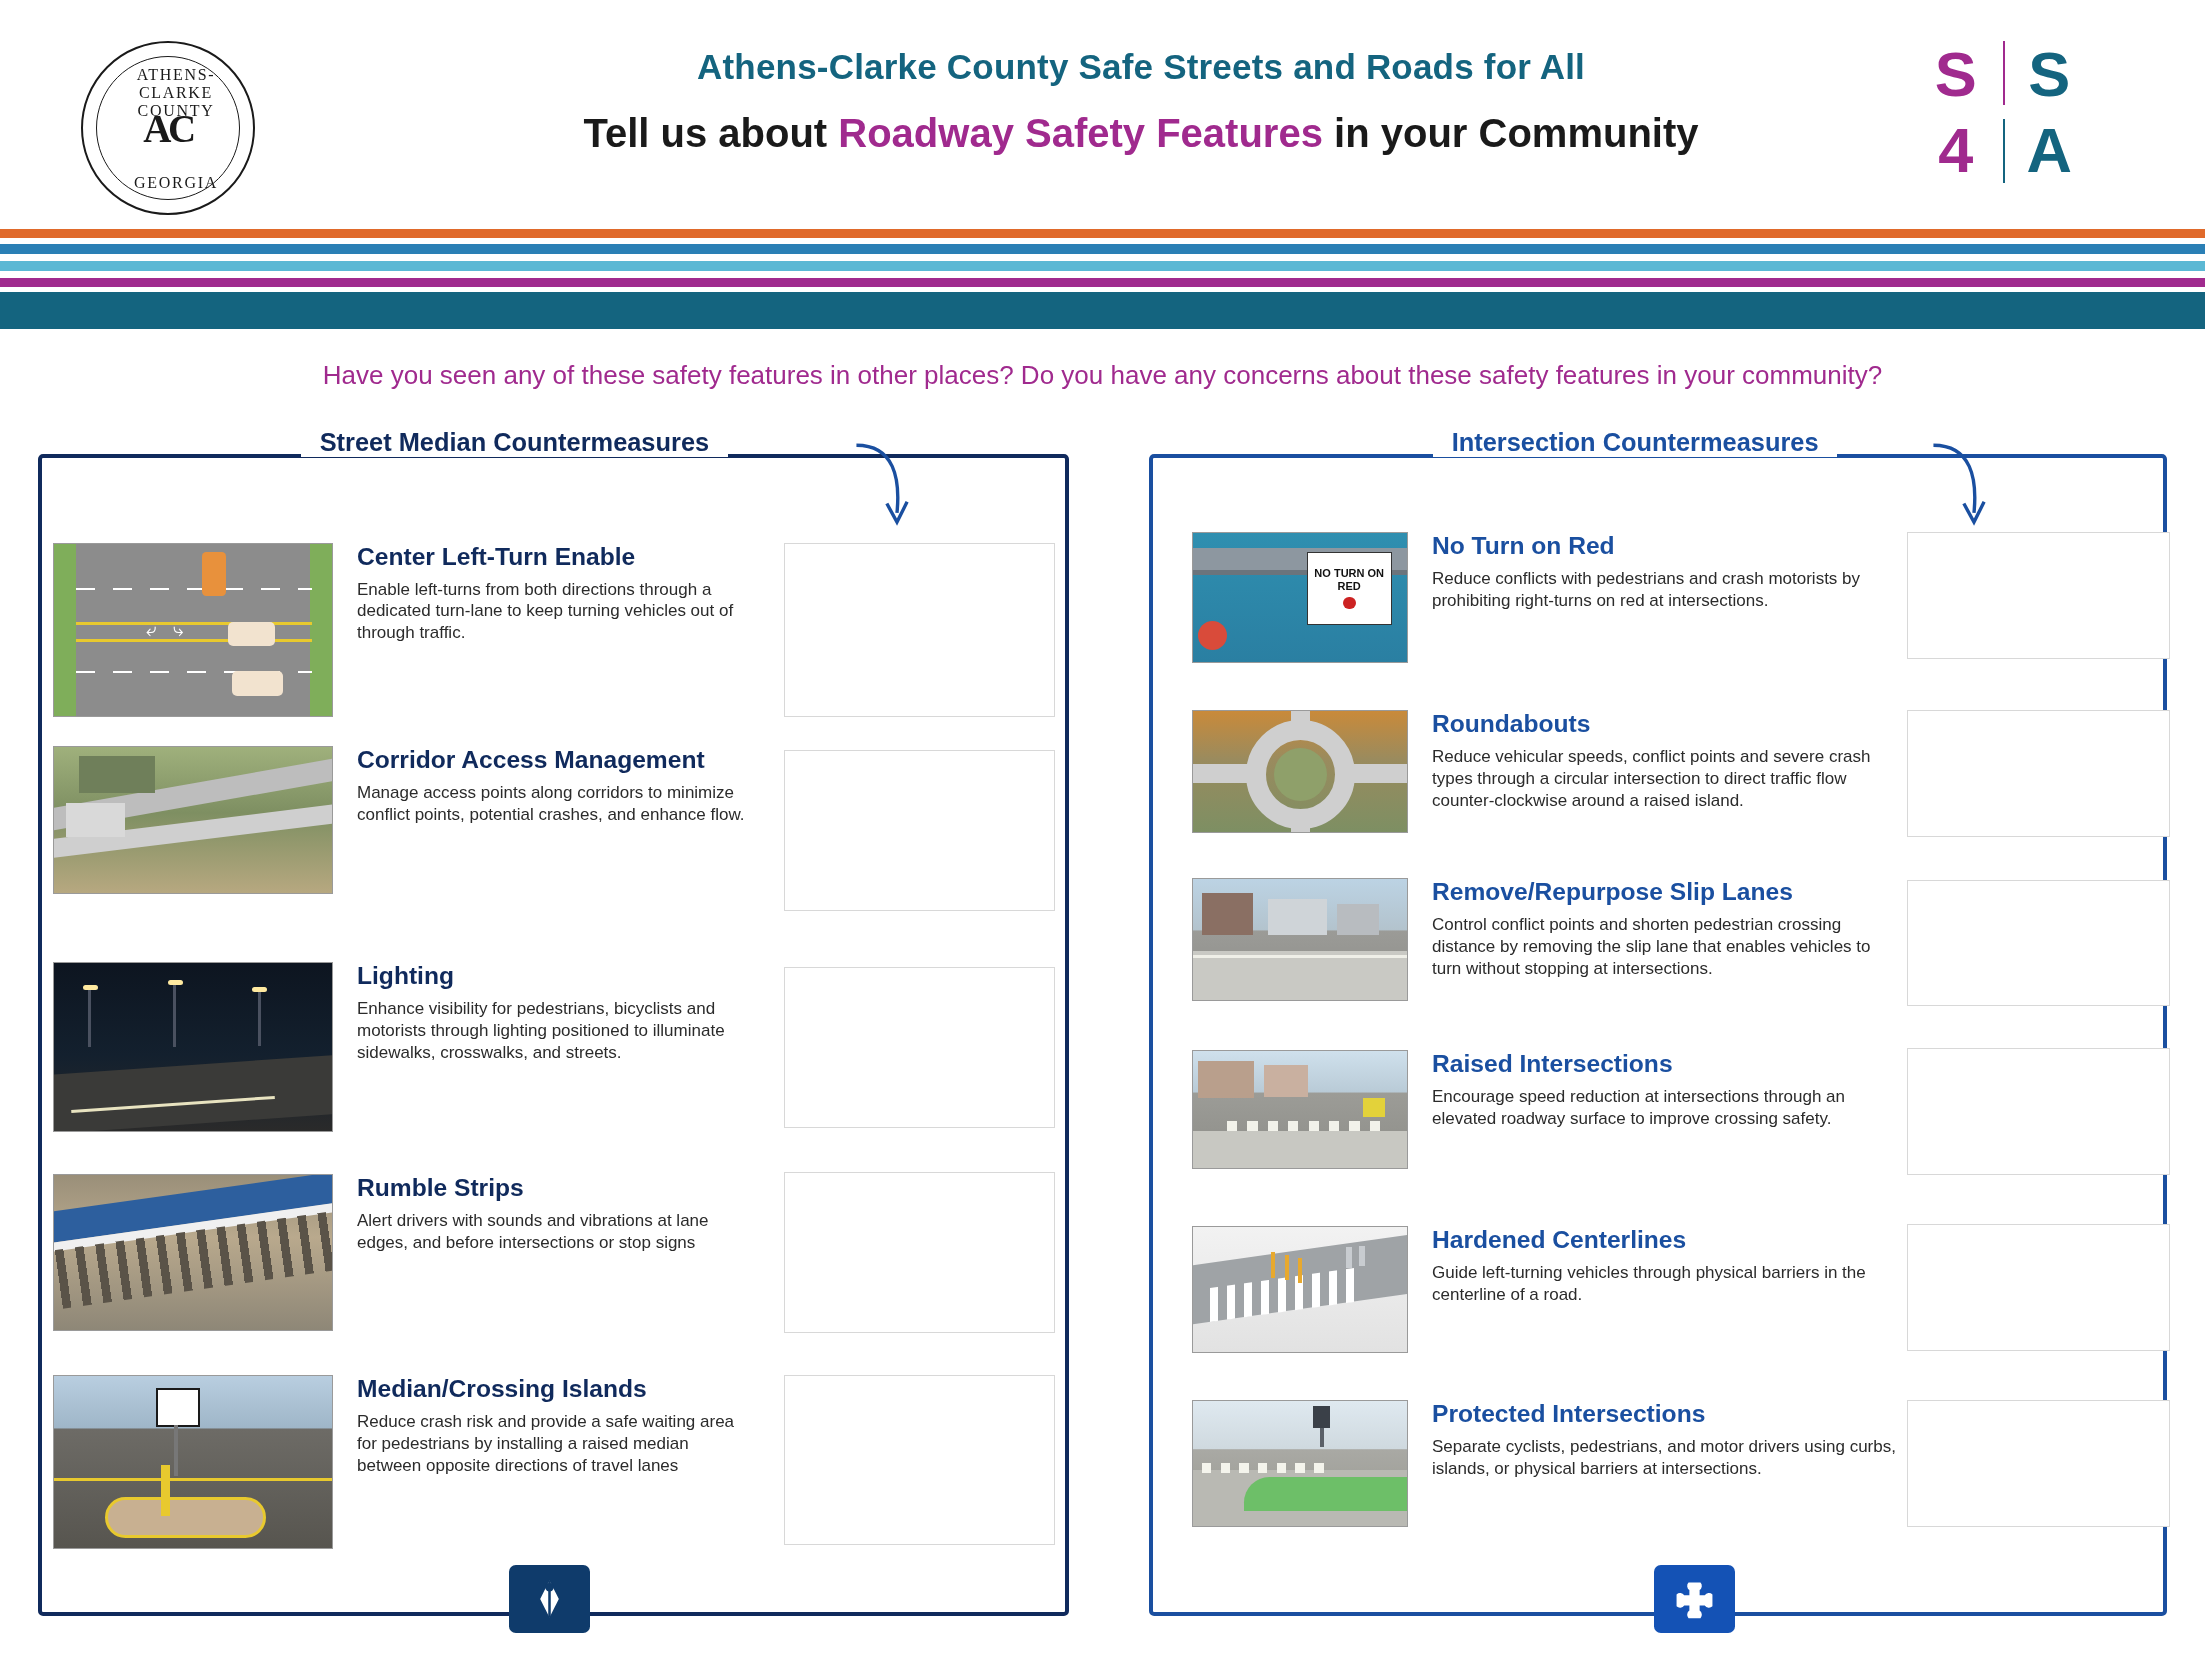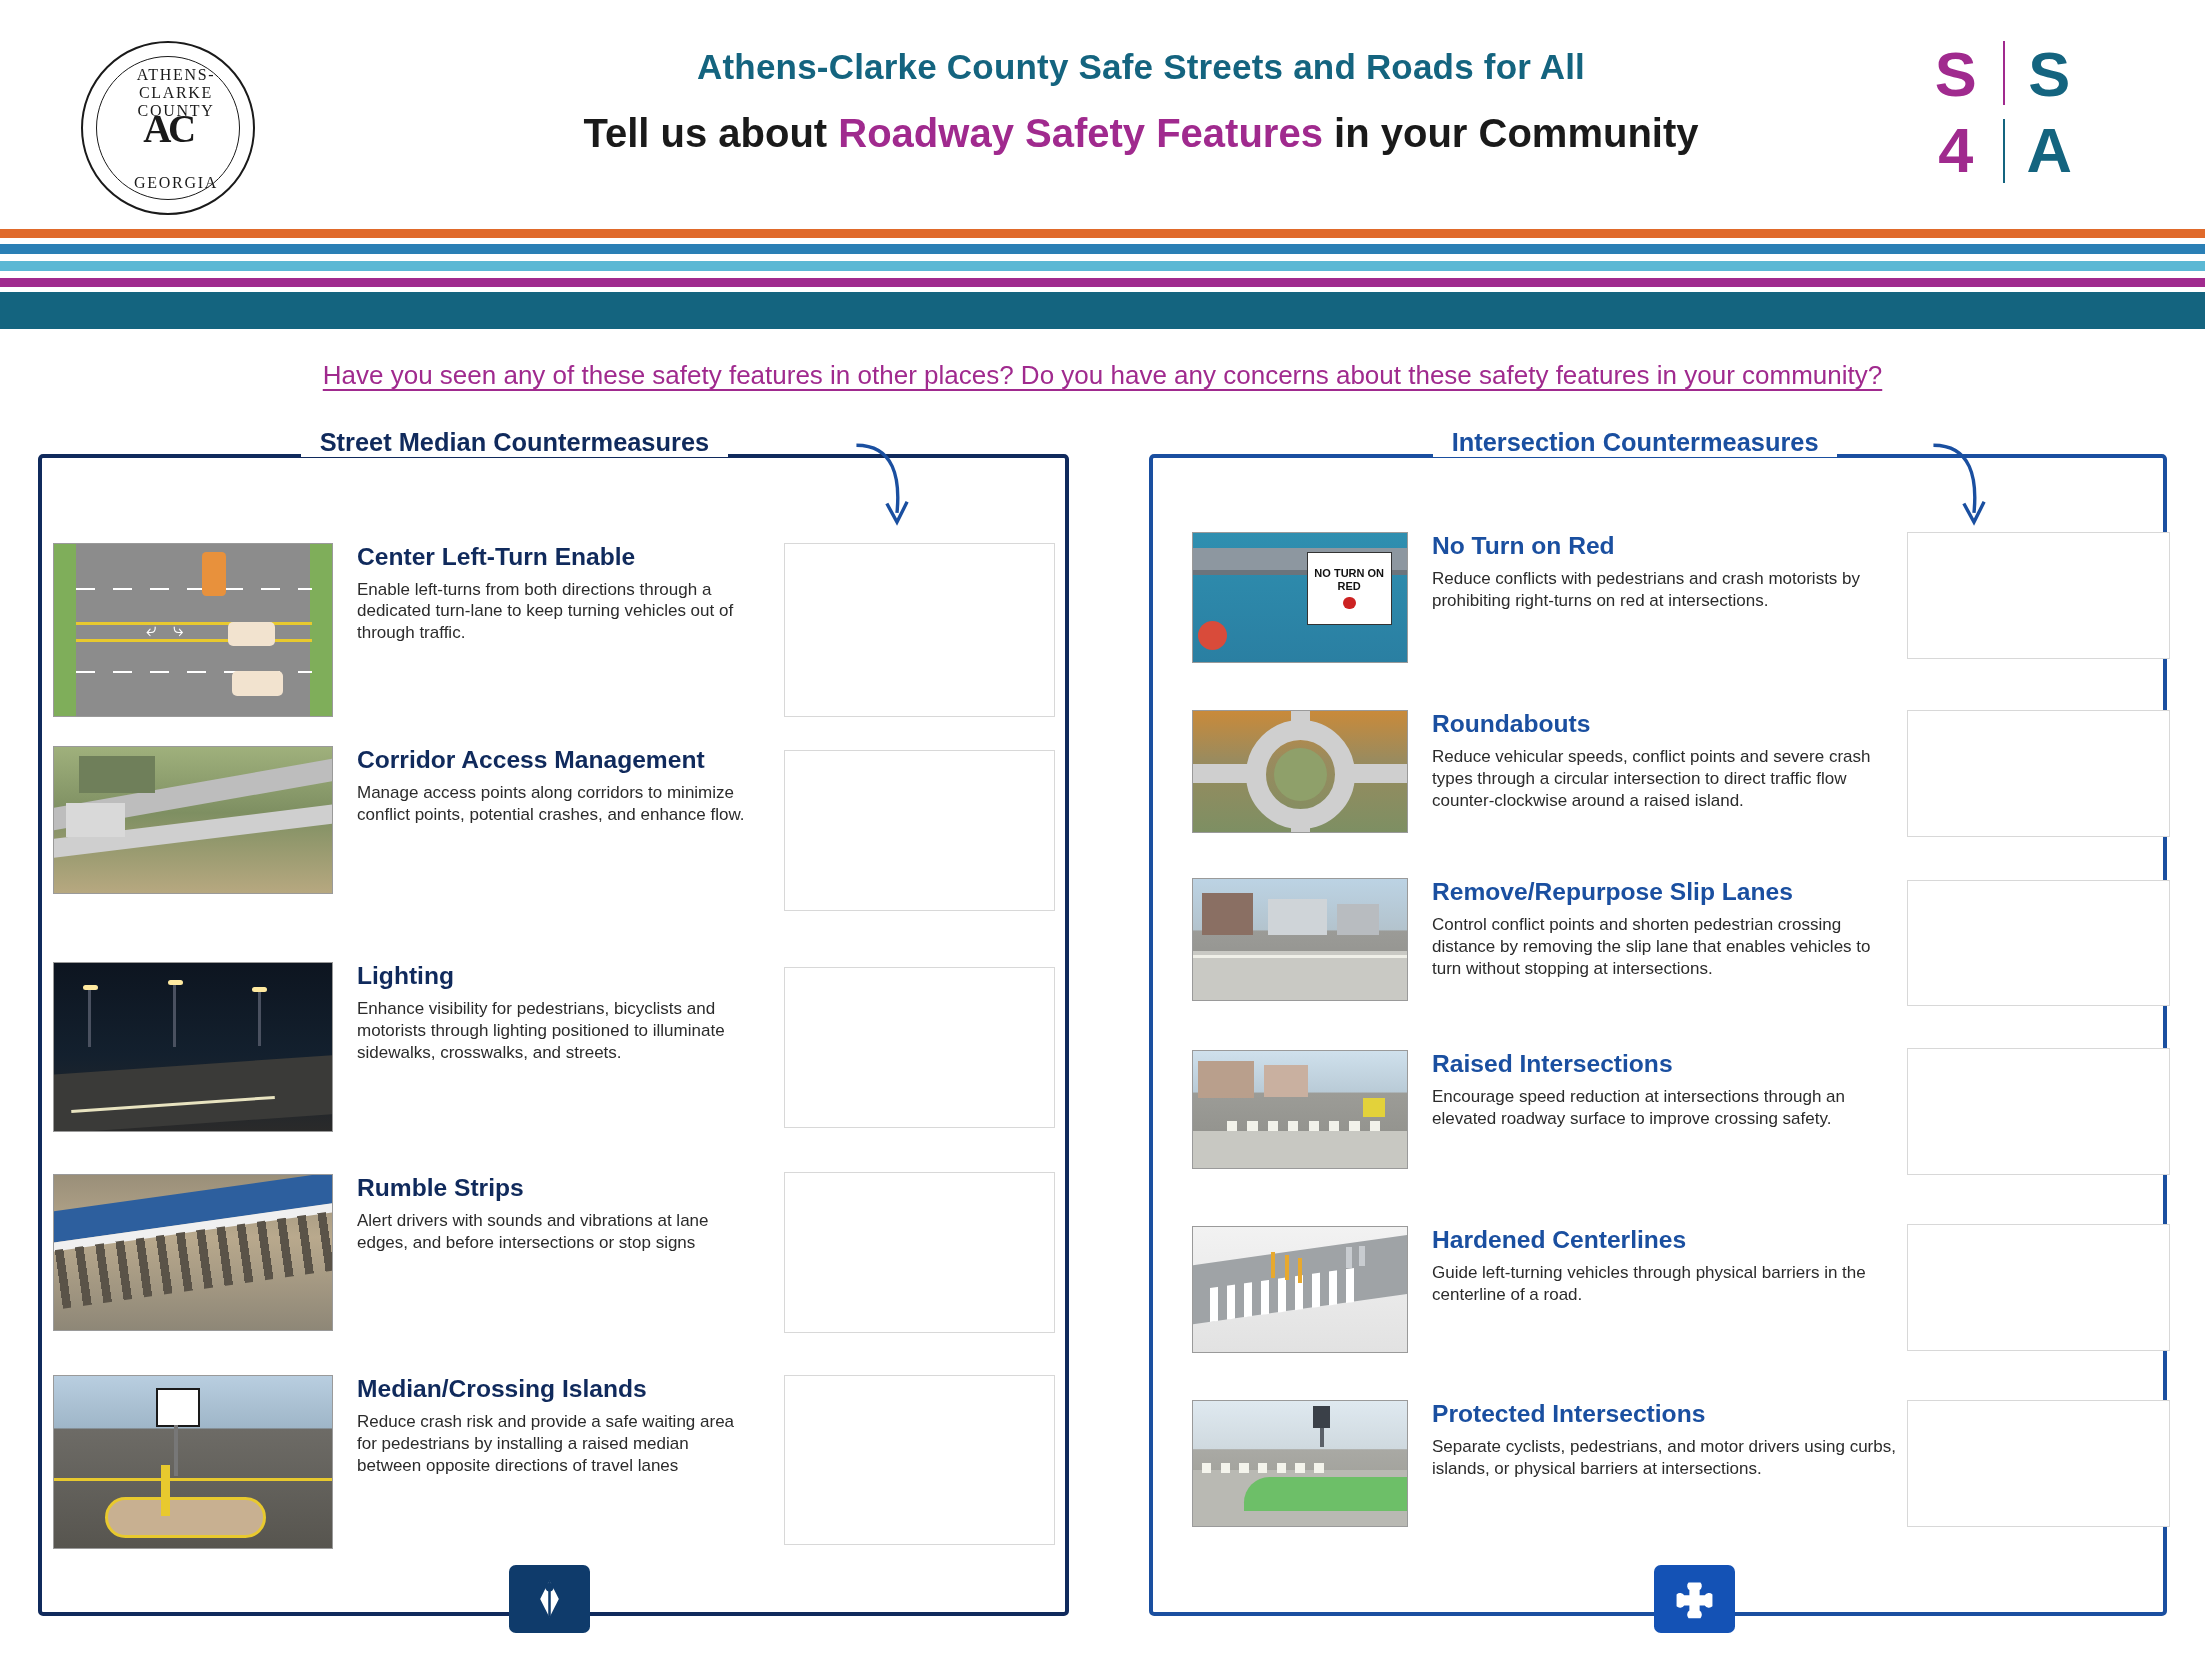--- a/index.html
+++ b/index.html
@@ -75,21 +75,20 @@
 
   
   .stripes { position: absolute; left: 0; top: 229px; width: 2205px; }
   .stripe { width: 100%; }
 
   
   .prompt {
     position: absolute; left: 0; top: 360px; width: 2205px;
     text-align: center;
     font-size: 26px; color: #a02a8e;
-    text-decoration: underline;
     text-underline-offset: 5.1px;
   }
 
   
   .panel {
     position: absolute;
     border: 4.2px solid #102a5c;
     border-radius: 5.1px;
   }
   .panel-left { left: 38px; top: 454px; width: 1031px; height: 1162px; }

